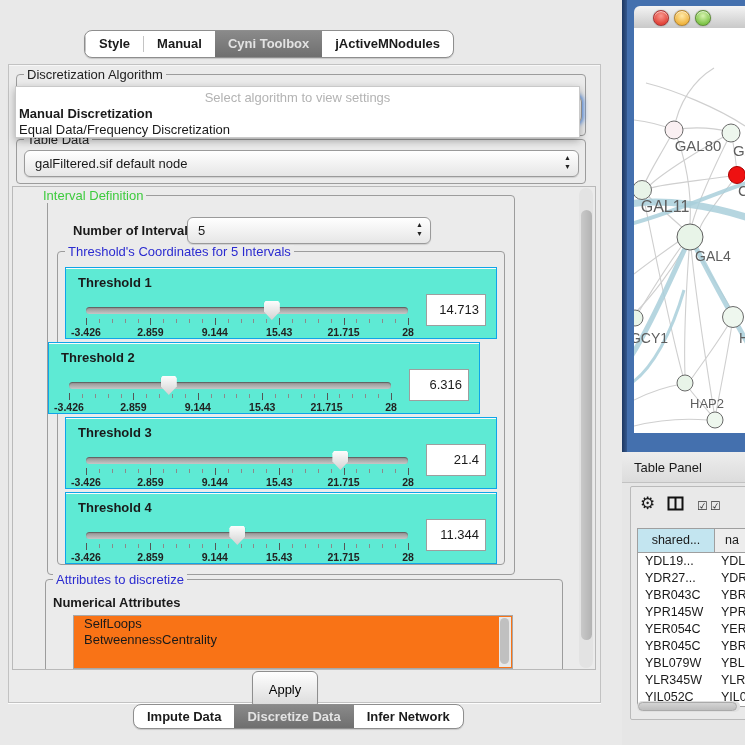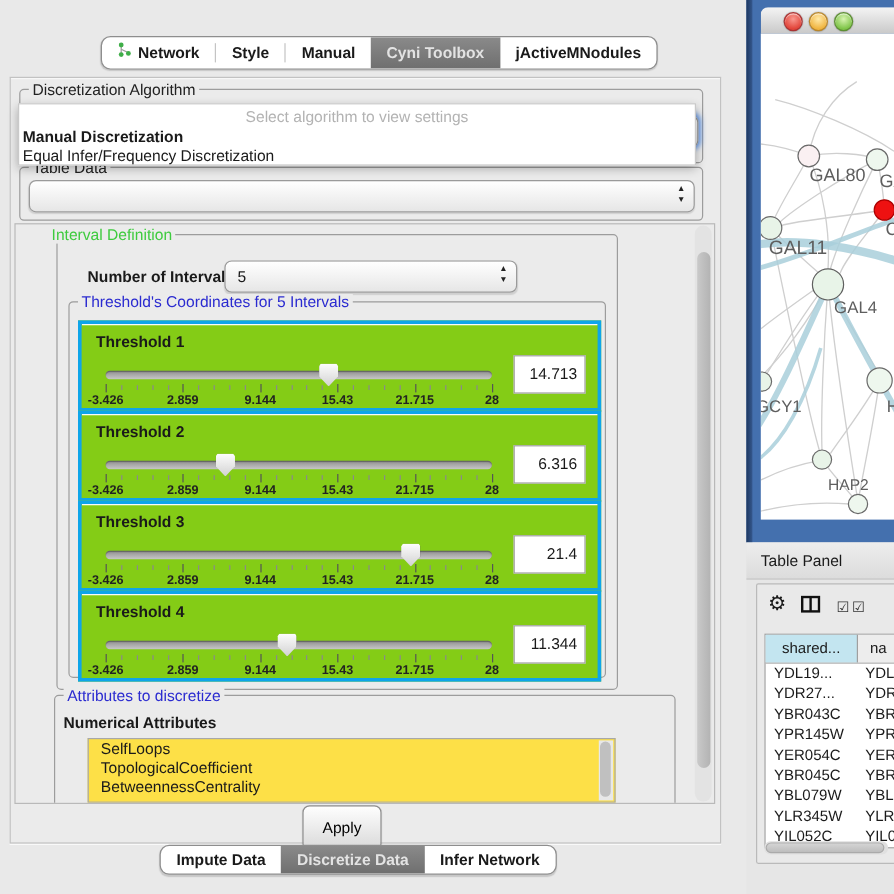--- a/index.html
+++ b/index.html
@@ -46,41 +46,41 @@
   #algo-popup .opt{position:absolute;left:3px;white-space:nowrap;}
   #algo-popup .opt.b{font-weight:bold;}
 
   
   #scrollpane{left:12px;top:186px;width:582px;height:482px;border:1px solid #b9b9b9;
       background:#ebebeb;overflow:hidden;}
   .vscroll{position:absolute;top:1px;bottom:1px;width:14px;background:#e3e3e3;border-radius:7px;}
   .vthumb{position:absolute;left:1.5px;width:11px;background:linear-gradient(90deg,#c9c9c9,#b3b3b3);border-radius:6px;}
 
   
-  .thrpanel{position:absolute;left:64px;width:430px;height:70px;background:#84cc16;
-     border:3px solid #0ea5e9;box-shadow:inset 0 1px 0 #fafafa;}
+  .thrpanel{position:absolute;left:64px;width:430px;height:70px;background:#5eead4;
+     border:1px solid #0ea5e9;box-shadow:inset 0 1px 0 #fafafa;}
   .thrpanel .lbl{position:absolute;left:12px;top:7px;font-weight:bold;}
   .sliderwrap{position:absolute;left:20px;top:32px;width:322px;height:34px;}
   .track{position:absolute;left:0;top:7px;width:100%;height:7px;border-radius:4px;
      background:linear-gradient(#8f8f8f,#c6c6c6);box-shadow:inset 0 1px 1px rgba(0,0,0,.35);}
   .thumb{position:absolute;top:1px;width:16px;height:19px;
      background:linear-gradient(#fdfdfd,#d2d2d2);
      clip-path:polygon(10% 0,90% 0,100% 12%,100% 55%,50% 100%,0 55%,0 12%);
      filter:drop-shadow(0 0 1px #666);}
   .ticks{position:absolute;left:0;top:18px;width:100%;height:7px;}
   .tick{position:absolute;top:0;width:1px;background:#555;}
   .tick.minor{height:4px;top:1px;background:#8a8a8a;}
   .tick.major{height:7px;}
   .ticklabels{position:absolute;left:0;top:26px;width:100%;height:12px;}
   .ticklabel{position:absolute;transform:translateX(-50%);font-size:10.5px;font-weight:bold;color:#222;}
   .valbox{position:absolute;right:10px;top:26px;width:52px;height:30px;background:#fff;
      border:1px solid #9e9e9e;line-height:30px;text-align:right;padding-right:6px;font-size:13px;}
 
   
-  #attr-list{position:absolute;left:60px;top:614px;width:438px;height:52px;background:#fde047;
+  #attr-list{position:absolute;left:60px;top:614px;width:438px;height:52px;background:#f97316;
      border:1px solid #a8a8a8;overflow:hidden;}
   #attr-list .item{padding-left:10px;line-height:16px;font-size:13px;}
   #attr-vscroll{position:absolute;right:1px;top:1px;bottom:1px;width:12px;background:#e8e8e8;}
   #attr-vthumb{position:absolute;left:1px;top:1px;width:9px;height:46px;background:#c0c0c0;border-radius:5px;}
 
   .pushbtn{position:absolute;height:38px;border:1px solid #8e8e8e;border-radius:6px;
      background:linear-gradient(#fefefe,#d9d9d9);line-height:22px;text-align:center;
      box-shadow:0 1px 1px rgba(0,0,0,.15);}
 
   
@@ -115,30 +115,20 @@
   #tp-hscroll{position:absolute;left:6px;top:214px;width:103px;height:11px;background:#e0e0e0;border-radius:5px;}
   #tp-hthumb{position:absolute;left:1px;top:1px;height:9px;width:99px;background:linear-gradient(#d4d4d4,#bdbdbd);border-radius:5px;border:1px solid #aaa;box-sizing:border-box;}
 </style>
 </head>
 <body>
 
 <div id="left-panel" class="abs">
 
 
   <div class="tabgroup" style="left:84px;top:30px;">
-      <div class="tab">
-        <span><svg width="12" height="13" viewBox="0 0 12 13">
-            <line x1="3" y1="3" x2="3" y2="10" stroke="#9a9a9a"></line>
-            <line x1="3" y1="6" x2="9" y2="9" stroke="#9a9a9a"></line>
-            <circle cx="3" cy="2.5" r="2" fill="#3fae49"></circle>
-            <circle cx="3" cy="10.5" r="2" fill="#3fae49"></circle>
-            <circle cx="9" cy="9.5" r="2" fill="#3fae49"></circle>
-          </svg></span>
-        <span>Network</span>
-      </div>
       <div class="tabsep"></div>
       <div class="tab">
         <span>Style</span>
       </div>
       <div class="tabsep"></div>
       <div class="tab">
         <span>Manual</span>
       </div>
       <div class="tab active">
         <span>Cyni Toolbox</span>
@@ -155,26 +145,27 @@
   <div class="combo abs focusring" style="left:24px;top:96px;width:546px;">
     <span class="stepper">
         <span>▲</span>
         <span>▼</span>
       </span>
   </div>
 
   <div id="algo-popup" class="abs">
     <div class="hint">Select algorithm to view settings</div>
   <div class="opt b" style="top: 19px;">Manual Discretization</div>
-      <div class="opt" style="top: 35px;">Equal Infer/Frequency Discretization</div>
+      <div class="opt" style="top: 35px;">Equal Data/Frequency Discretization</div>
     </div>
 
   <div class="group abs" style="left:16px;top:139px;width:568px;height:43px;"></div>
   <span class="group-title abs" style="left:24px;top:133px;color:#222;">Table Data</span>
   <div class="combo abs" style="left:24px;top:150px;width:543px;">
+    <span>galFiltered.sif default node</span>
     <span class="stepper">
         <span>▲</span>
         <span>▼</span>
       </span>
   </div>
 
   <div id="scrollpane" class="abs">
 
     <div class="group" style="left:34px;top:8px;width:466px;height:378px;"></div>
     <span class="group-title gt-green" style="left:27px;top:2px;">Interval Definition</span>
@@ -228,21 +219,21 @@
               <span class="ticklabel" style="left: 20%;">2.859</span>
               <span class="ticklabel" style="left: 40%;">9.144</span>
               <span class="ticklabel" style="left: 60%;">15.43</span>
               <span class="ticklabel" style="left: 80%;">21.715</span>
               <span class="ticklabel" style="left: 100%;">28</span>
             </div>
             <div class="thumb" style="left: calc(57.72% - 8px);"></div>
           </div>
           <div class="valbox">14.713</div>
         </div>
-        <div class="thrpanel" style="left: 52px; top: 155px;">
+        <div class="thrpanel" style="left: 35px; top: 155px;">
           <div class="lbl">Threshold 2</div>
           <div class="sliderwrap">
             <div class="track"></div>
             <div class="ticks">
               <span class="tick major" style="left: 0%;"></span>
               <span class="tick minor" style="left: 4%;"></span>
               <span class="tick minor" style="left: 8%;"></span>
               <span class="tick minor" style="left: 12%;"></span>
               <span class="tick minor" style="left: 16%;"></span>
               <span class="tick major" style="left: 20%;"></span>
@@ -370,21 +361,20 @@
       </div>
 
     <div class="group" style="left:32px;top:392px;width:516px;height:92px;"></div>
     <span class="group-title gt-blue" style="left:40px;top:386px;">Attributes to discretize</span>
     <span style="position:absolute;left:40px;top:408px;font-weight:bold;">Numerical Attributes</span>
     <div id="attr-list" style="top:428px;">
       <div id="attr-vscroll">
           <div id="attr-vthumb"></div>
         </div>
     <div class="item">SelfLoops</div>
-        <div class="item">TopologicalCoefficient</div>
         <div class="item">BetweennessCentrality</div>
       </div>
 
     <div class="vscroll" style="right:2px;">
       <div class="vthumb" style="top:22px;height:430px;"></div>
     </div>
   </div>
 
   <button class="pushbtn abs" style="left:252px;top:671px;width:66px;padding:0;font-size:13px;font-family:inherit;">Apply</button>
 

